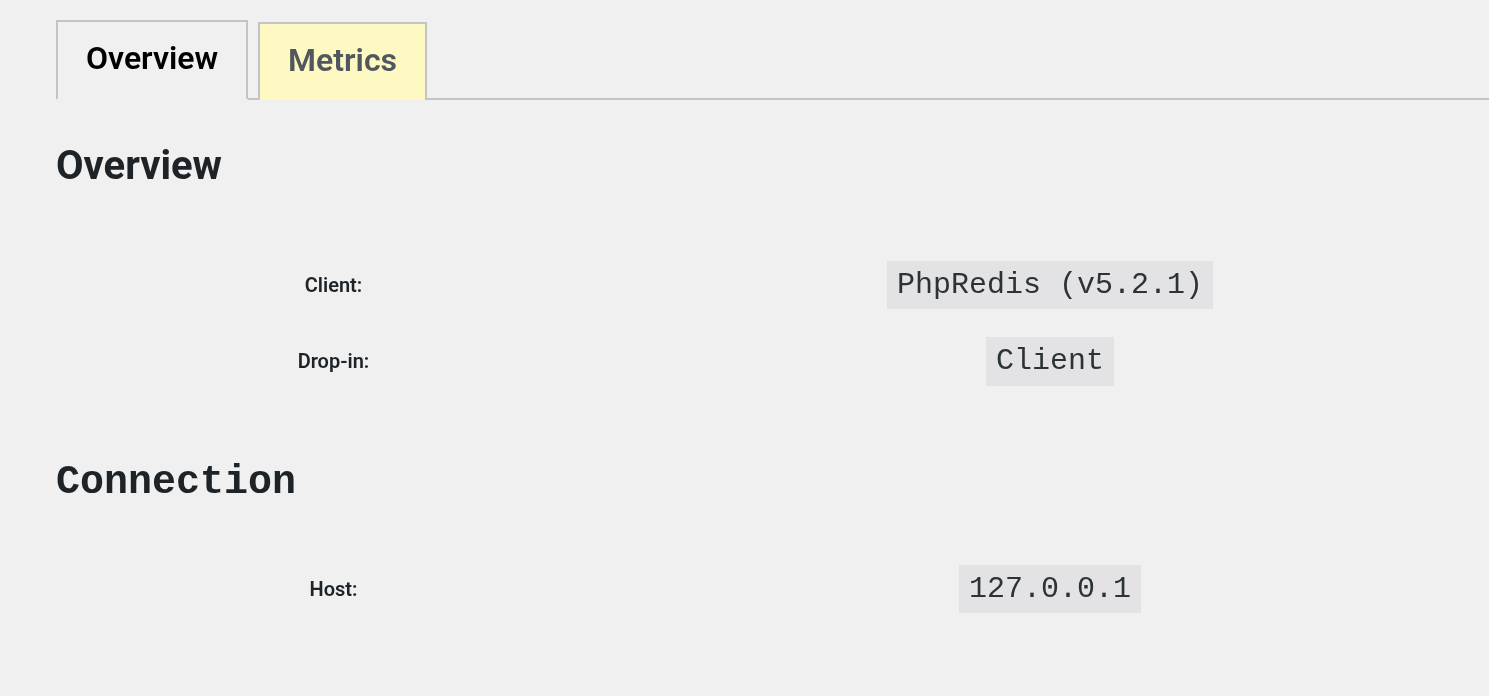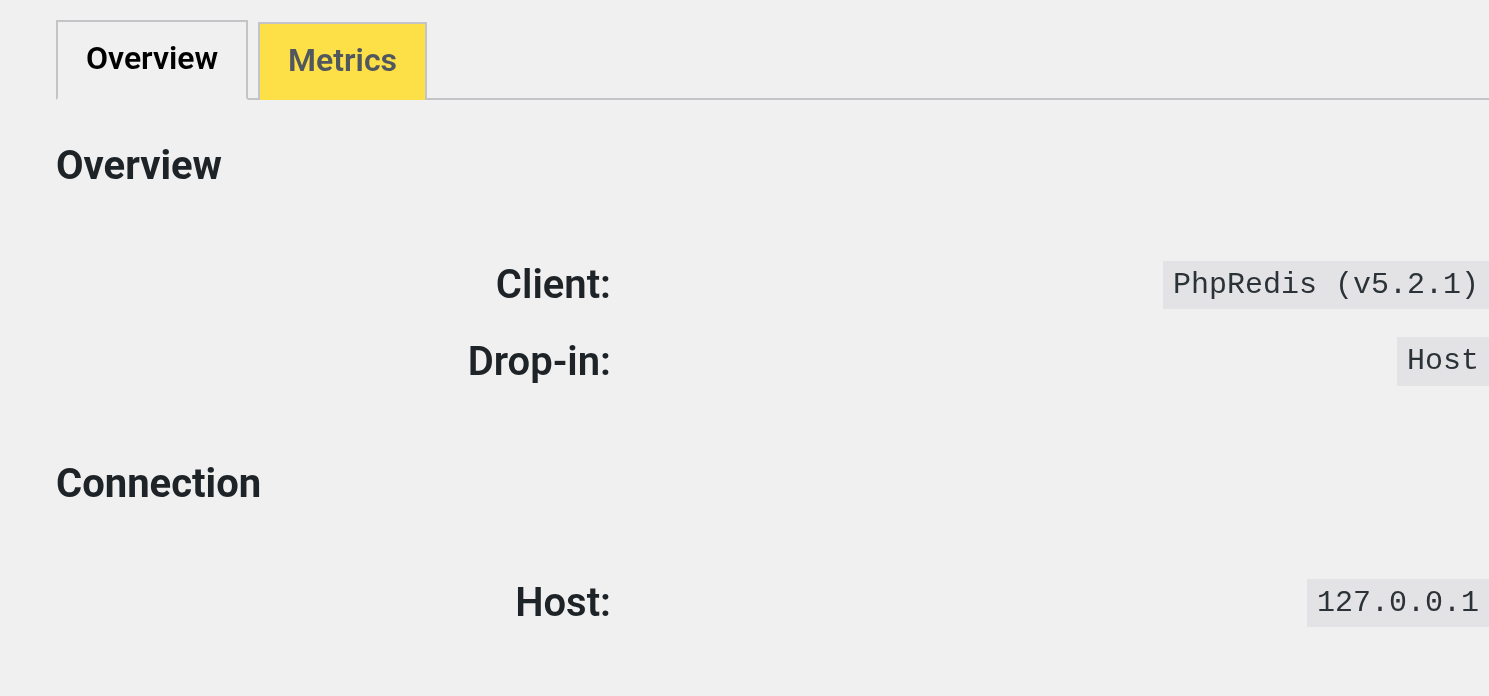--- a/index.html
+++ b/index.html
@@ -31,21 +31,21 @@
   .nav-tab {
     display: inline-block;
     border: 2px solid #c3c4c7;
     border-bottom: none;
     margin-left: 10px;
     margin-right: 0;
     padding: 16px 28px 18px 28px;
     font-size: 32px;
     font-weight: 600;
     line-height: 1.3;
-    background: #fde047;
+    background: #fef9c3;
     color: #50575e;
     text-decoration: none;
     white-space: nowrap;
     position: relative;
     bottom: -2px;
   }
   .nav-tab:first-child {
     margin-left: 0;
   }
   .nav-tab-active {
@@ -55,38 +55,38 @@
   }
 
   
   h2.section-title {
     font-size: 40px;
     font-weight: 700;
     color: #1d2327;
     padding: 0;
   }
   .h2-overview { margin: 42px 0 58px 0; }
-  .h2-connection { margin: 60px 0 58px 0; }
+  .h2-connection { margin: 60px 0 46px 0; font-family: Liberation Mono, monospace; }
 
   
   .kv {
     width: 100%;
     border-collapse: collapse;
   }
   .kv th {
-    text-align: right;
+    text-align: center;
     vertical-align: middle;
     font-weight: 600;
-    font-size: 40px;
+    font-size: 20px;
     color: #1d2327;
     padding: 14px 0;
     width: 555px;
   }
   .kv td {
-    text-align: right;
+    text-align: center;
     vertical-align: middle;
     padding: 14px 0;
   }
   code.val {
     font-family: ui-monospace, "SFMono-Regular", Menlo, Monaco, Consolas, "Liberation Mono", "Courier New", monospace;
     font-size: 30px;
     background: #e3e3e5;
     color: #2c3338;
     padding: 4px 10px;
     border-radius: 0;
@@ -110,21 +110,21 @@
     <tbody>
         <tr>
       <th>Client:</th>
       <td>
         <code class="val">PhpRedis (v5.2.1)</code>
       </td>
     </tr>
     <tr>
       <th>Drop-in:</th>
       <td>
-        <code class="val">Host</code>
+        <code class="val">Client</code>
       </td>
     </tr>
   </tbody>
     </table>
 
   <h2 class="section-title h2-connection">Connection</h2>
 
   <table class="kv">
     <tbody>
     <tr>

